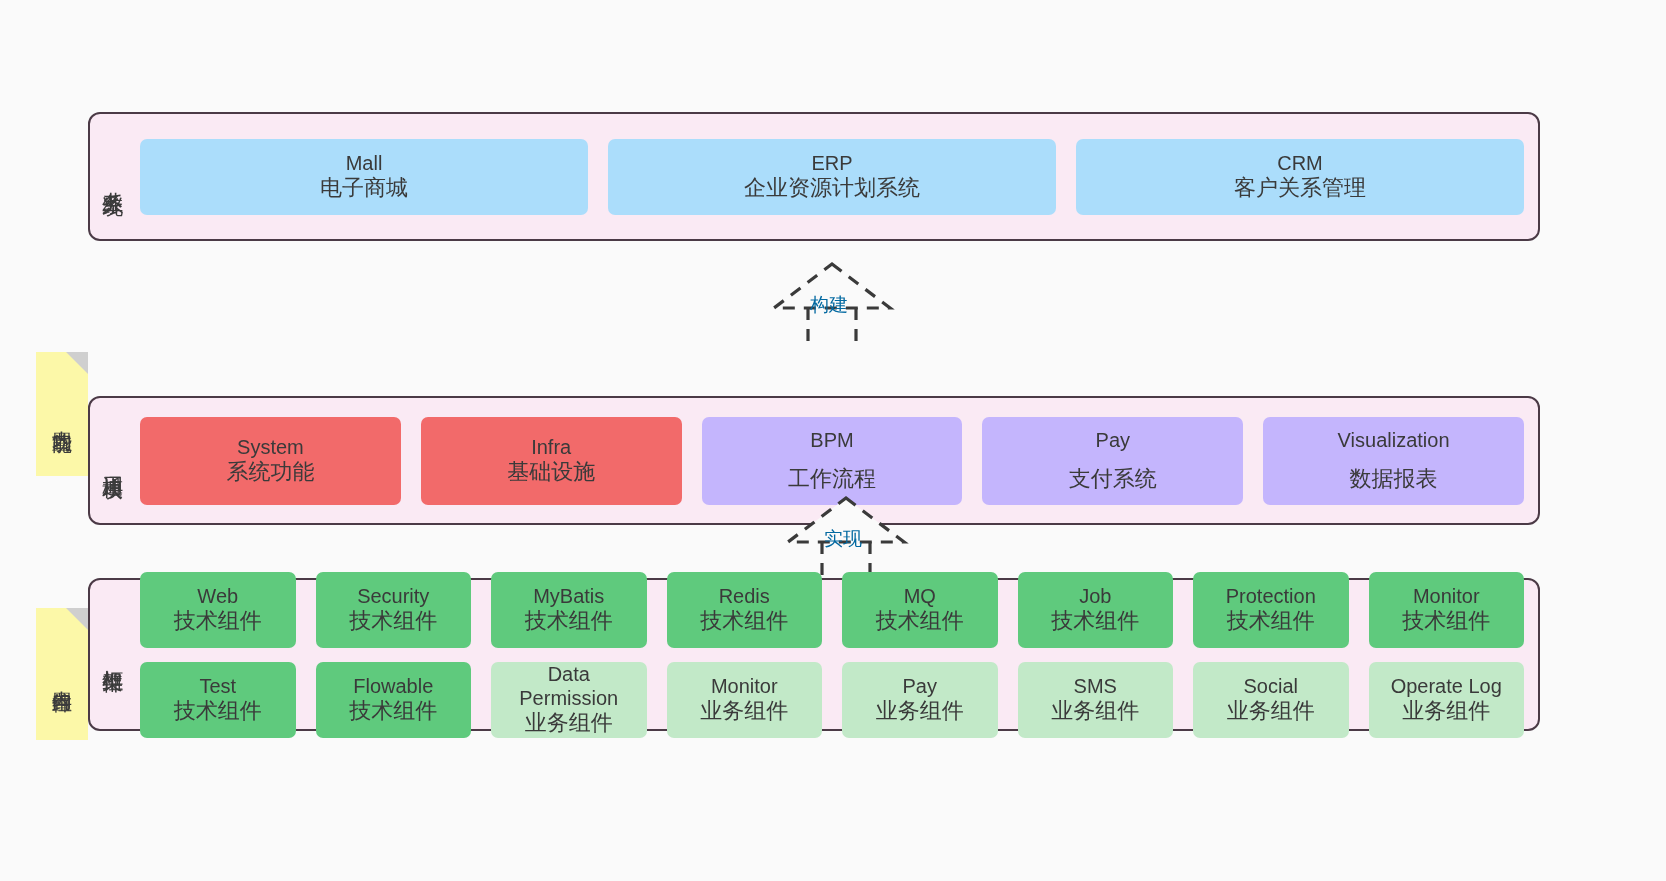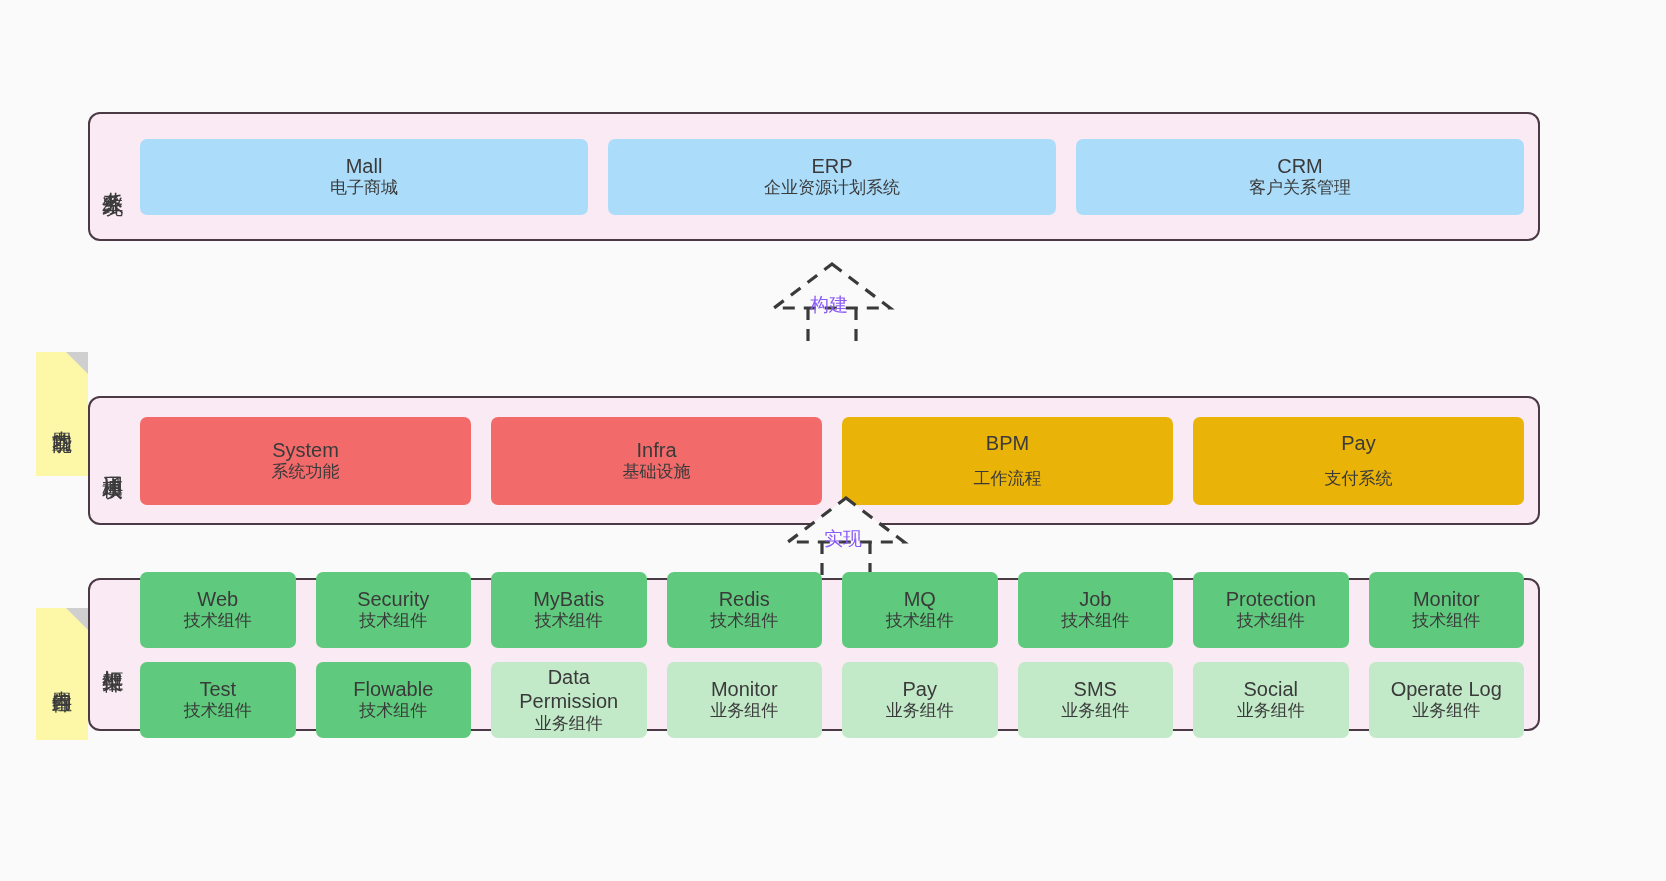--- a/index.html
+++ b/index.html
@@ -63,25 +63,25 @@
     display: flex;
     flex-direction: column;
     align-items: center;
     justify-content: center;
     text-align: center;
     line-height: 1.22;
     padding: 4px 14px;
     user-select: none;
   }
   .card .en { font-size: 20px; color: #3a3a3a; }
-  .card .cn { font-size: 17px; color: #3a3a3a; }
+  .card .cn { font-size: 22px; color: #3a3a3a; }
 
   .card.blue        { background: #abddfb; height: 76px; }
   .card.red         { background: #f26a6a; height: 88px; }
-  .card.pink        { background: #eab308; height: 88px; gap: 14px; }
+  .card.pink        { background: #c4b5fd; height: 88px; gap: 14px; }
   .card.green       { background: #5fca7d; height: 76px; }
   .card.lightgreen  { background: #c2e9c8; height: 76px; }
 
   
   .note {
     position: absolute;
     background: #fcf8a8;
     width: 52px;
     display: flex;
     align-items: center;
@@ -103,21 +103,21 @@
   }
   .note .note-label { padding-top: 6px; }
 
   
   .arrow {
     position: absolute;
   }
   .arrow-label {
     position: absolute;
     font-size: 19px;
-    color: #8b5cf6;
+    color: #0369a1;
     white-space: nowrap;
     user-select: none;
     background: transparent;
   }
 </style>
 </head>
 <body>
 
 <div id="canvas">
 
@@ -168,20 +168,24 @@
           <span class="en">Infra</span>
           <span class="cn">基础设施</span>
         </div>
         <div class="card pink">
           <span class="en">BPM</span>
           <span class="cn">工作流程</span>
         </div>
         <div class="card pink">
           <span class="en">Pay</span>
           <span class="cn">支付系统</span>
+        </div>
+        <div class="card pink">
+          <span class="en">Visualization</span>
+          <span class="cn">数据报表</span>
         </div>
       </div>
     </div>
   </div>
 
   <div class="arrow" style="left:766px; top:492px; width:160px; height:92px;">
     <svg width="160" height="92" viewBox="0 0 160 92">
       <polygon points="80,6 138,50 22,50" fill="#fafafa" stroke="#3a3a3a" stroke-width="3.2" stroke-dasharray="12,9" stroke-linejoin="miter"></polygon>
       <path d="M56,50 L56,90 M104,50 L104,90" fill="none" stroke="#3a3a3a" stroke-width="3.2" stroke-dasharray="12,9"></path>
     </svg>

